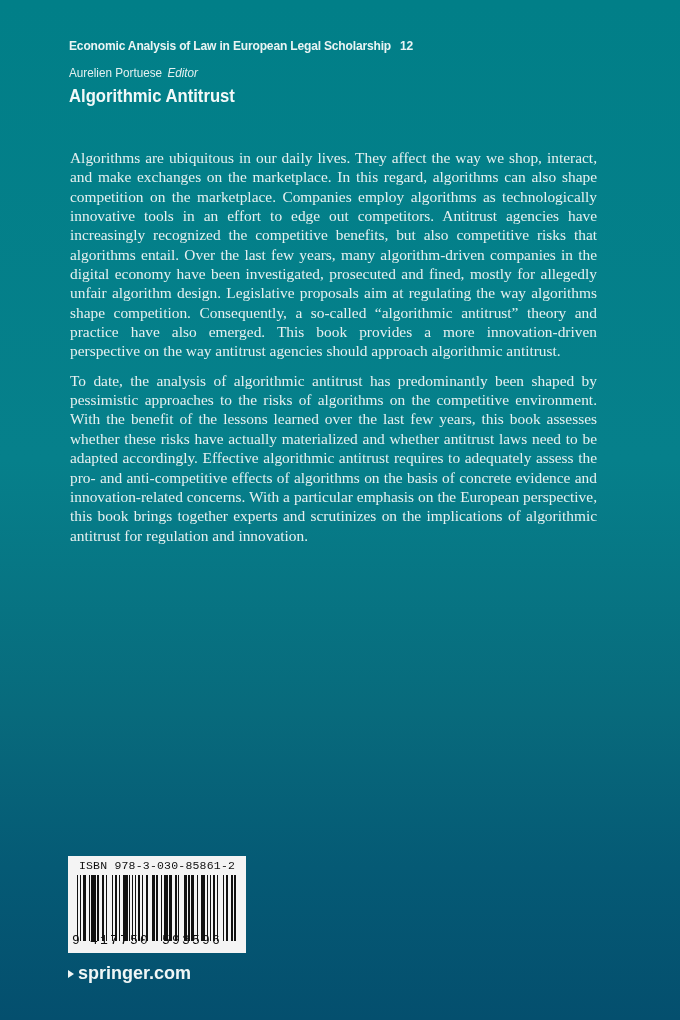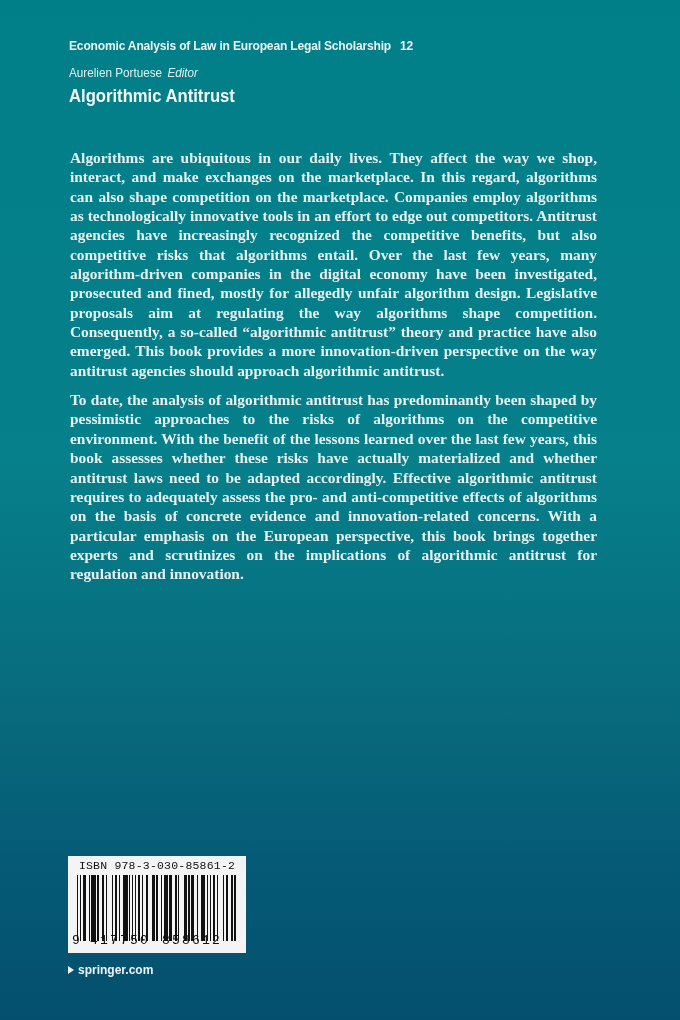--- a/index.html
+++ b/index.html
@@ -23,39 +23,39 @@
   .title {
     position:absolute; left:69px; top:85px;
     font-family:"Liberation Sans", sans-serif; font-size:18.5px; font-weight:bold; color:#f2f8f8;
     transform:scaleX(0.9); transform-origin:left;
   }
   .blurb {
     position:absolute; left:70px; top:148px; width:544px;
     font-family:"Liberation Serif", serif; font-size:15.4px; line-height:19.35px;
     color:#e6f0f0; text-align:justify;
   }
-  .blurb p { margin:0 17px 10px 0;font-weight:bold; }
+  .blurb p { margin:0 17px 10px 0; }
   .isbn-box {
     position:absolute; left:68px; top:856px; width:178px; height:97px;
     background:#f4f4f4; box-sizing:border-box; padding:3px 5px;
   }
   .isbn-text {
     font-family:"Liberation Mono", monospace; font-size:11.5px; color:#111;
     text-align:center; letter-spacing:0.2px; height:14px; line-height:14px;
   }
   .barcode { display:flex; align-items:flex-start; height:66px; margin-top:2px; padding-left:4px; }
   .barcode .bar { background:#111; height:100%; }
   .barcode .gap { height:100%; }
   .digits {
     position:absolute; left:0; top:77px; width:178px;
     font-family:"Liberation Mono", monospace; font-size:13px; color:#111;
   }
   .springer {
     position:absolute; left:68px; top:963px;
-    font-family:"Liberation Sans", sans-serif; font-size:12px; font-weight:bold; color:#f0f6f6;
+    font-family:"Liberation Sans", sans-serif; font-size:18px; font-weight:bold; color:#f0f6f6;
     display:flex; align-items:center; gap:4px;
   }
   .tri { width:0; height:0; border-top:4px solid transparent; border-bottom:4px solid transparent; border-left:6px solid #f0f6f6; }
 </style>
 </head>
 <body>
 
 <div class="series">
   <span>Economic Analysis of Law in European Legal Scholarship</span><span class="num">12</span>
 </div>
@@ -146,20 +146,20 @@
       <div class="gap" style="width: 1.45px;"></div>
       <div class="bar" style="width: 2.9px;"></div>
       <div class="gap" style="width: 2.9px;"></div>
       <div class="bar" style="width: 1.45px;"></div>
       <div class="gap" style="width: 1.45px;"></div>
       <div class="bar" style="width: 1.45px;"></div>
     </div>
   <div class="digits">
     <span style="position:absolute;left:4px;">9</span>
     <span style="position:absolute;left:22px;letter-spacing:2.2px;">417750</span>
-    <span style="position:absolute;left:94px;letter-spacing:2.2px;">858612</span>
+    <span style="position:absolute;left:94px;letter-spacing:2.2px;">593596</span>
   </div>
 </div>
 
 <div class="springer">
   <span class="tri"></span>
   <span>springer.com</span>
 </div>
 
 </body></html>

